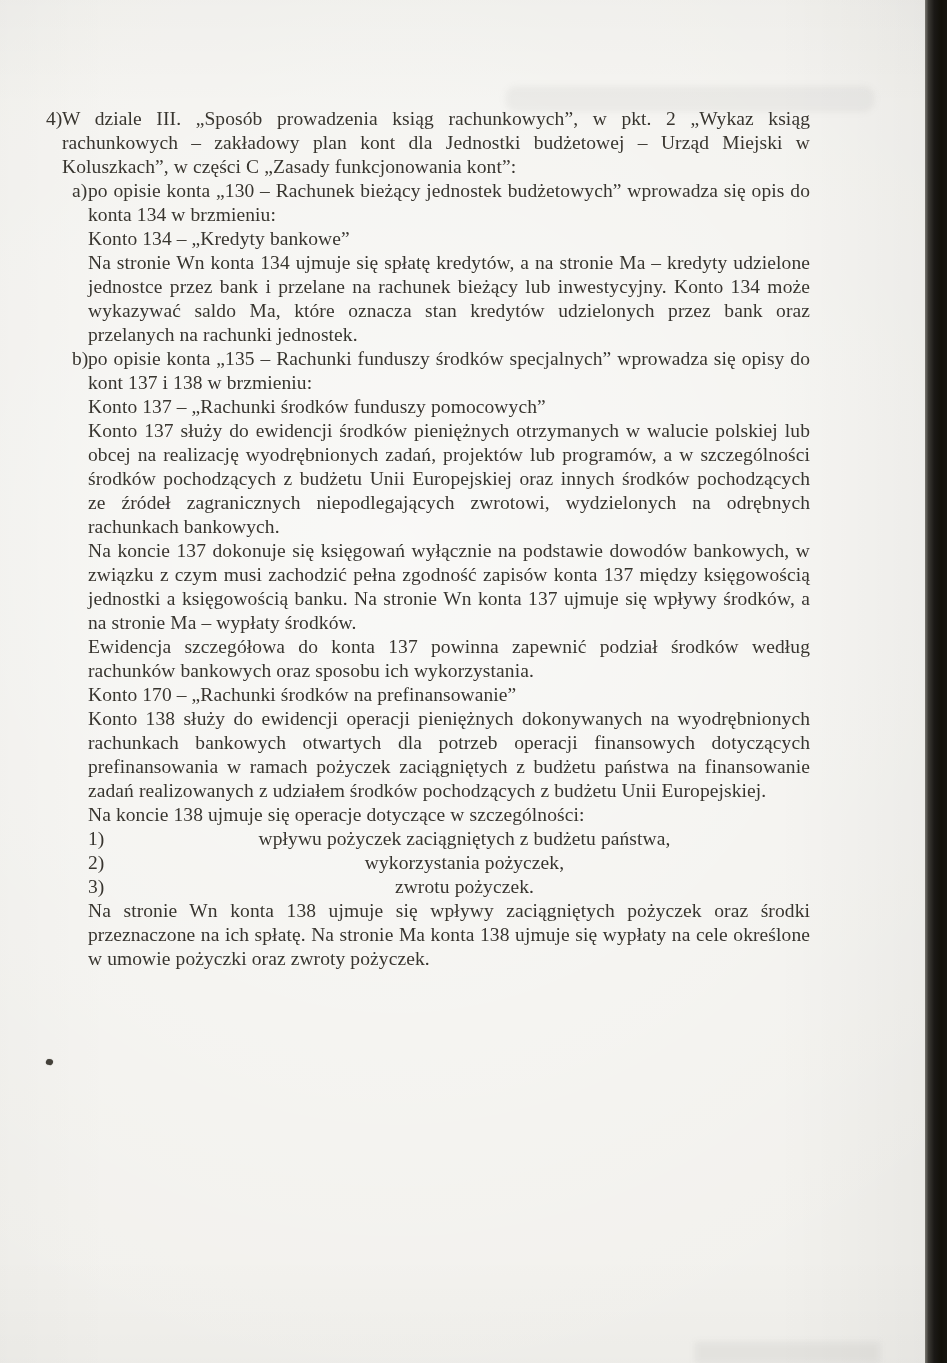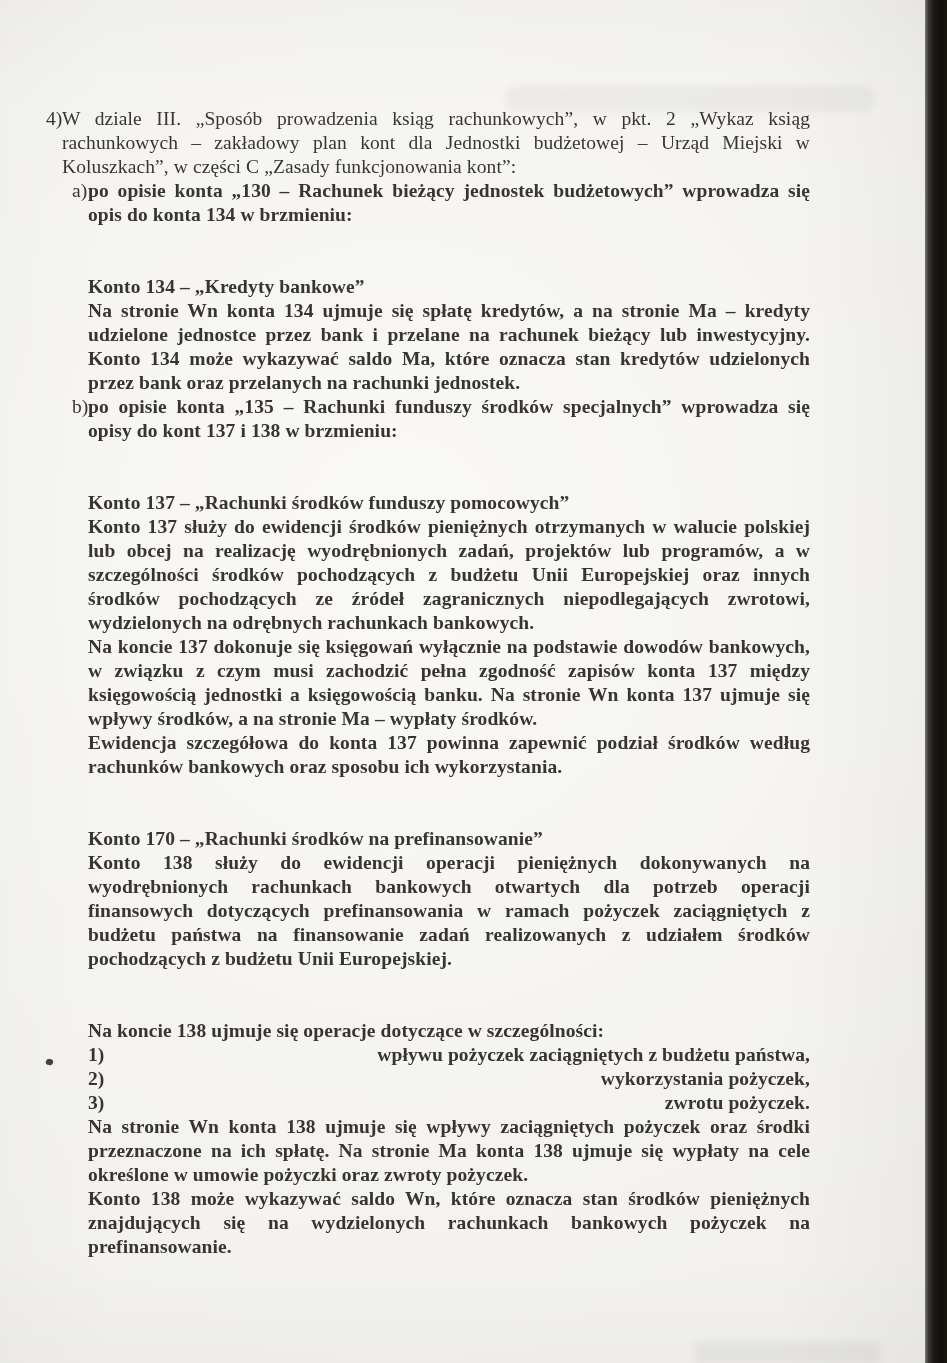--- a/index.html
+++ b/index.html
@@ -58,26 +58,26 @@
     font-size: 19.5px;
     line-height: 24px;
     letter-spacing: 0.1px;
     hyphens: none;
   }
   .numbered-item { display: flex; align-items: flex-start; }
   .num-col { flex: none; width: 16px; }
   .item-body { flex: 1; min-width: 0; }
   .sub-item { display: flex; align-items: flex-start; padding-left: 10px; }
   .sub-label { flex: none; width: 16px; }
-  .sub-body { flex: 1; min-width: 0; font-weight: bold; }
+  .sub-body { flex: 1; min-width: 0; }
   p.para { margin: 0; text-align: justify; text-justify: inter-word; }
-  p.single { text-align: left; margin-top: 48px; }
+  p.single { text-align: left; }
   .list-row { display: flex; align-items: flex-start; }
   .list-num { flex: none; width: 31px; }
-  .list-text { flex: 1; min-width: 0; text-align: right; }
+  .list-text { flex: 1; min-width: 0; text-align: center; }
 </style>
 </head>
 <body>
 
 <div class="paper"></div>
 <div class="smudge-top"></div>
 <div class="smudge-bottom"></div>
 <div class="speck"></div>
 
 <div class="content">
@@ -114,20 +114,19 @@
           <div class="list-row">
             <div class="list-num">2)</div>
             <div class="list-text">wykorzystania pożyczek,</div>
           </div>
           <div class="list-row">
             <div class="list-num">3)</div>
             <div class="list-text">zwrotu pożyczek.</div>
           </div>
 
           <p class="para">Na stronie Wn konta 138 ujmuje się wpływy zaciągniętych pożyczek oraz środki przeznaczone na ich spłatę. Na stronie Ma konta 138 ujmuje się wypłaty na cele określone w umowie pożyczki oraz zwroty pożyczek.</p>
-          <p class="para">Konto 138 może wykazywać saldo Wn, które oznacza stan środków pieniężnych znajdujących się na wydzielonych rachunkach bankowych pożyczek na prefinansowanie.</p>
         </div>
       </div>
     </div>
   </div>
 </div>
 
 <div class="scan-edge"></div>
 
 </body></html>

